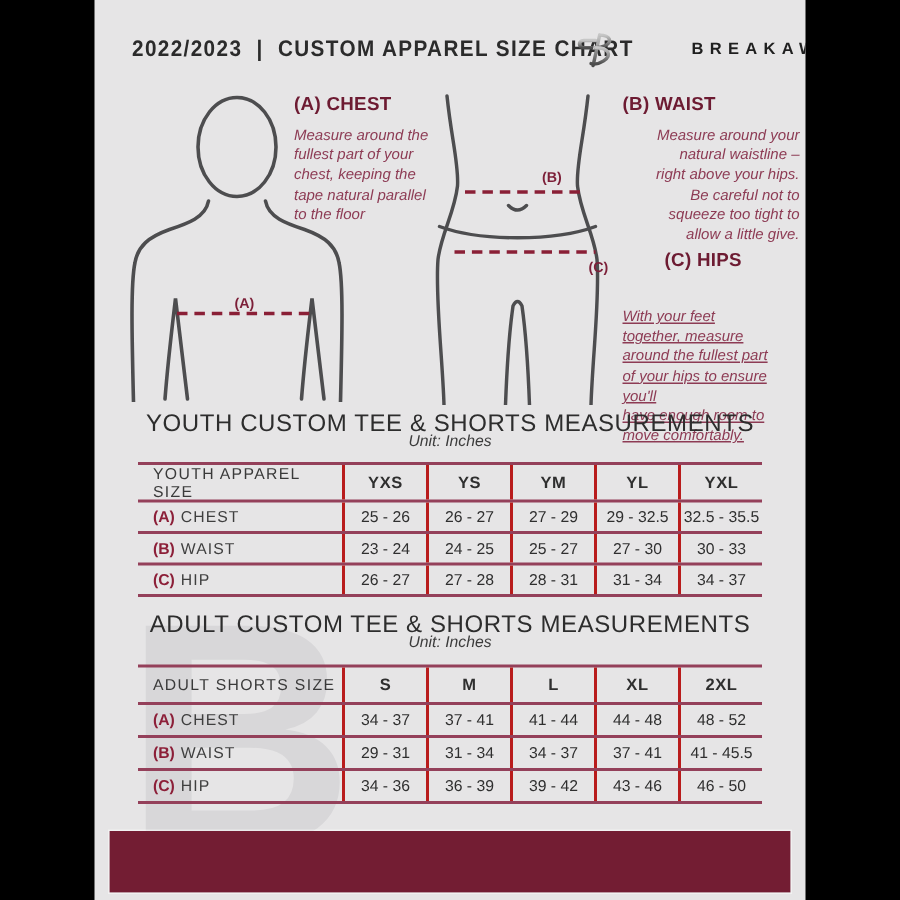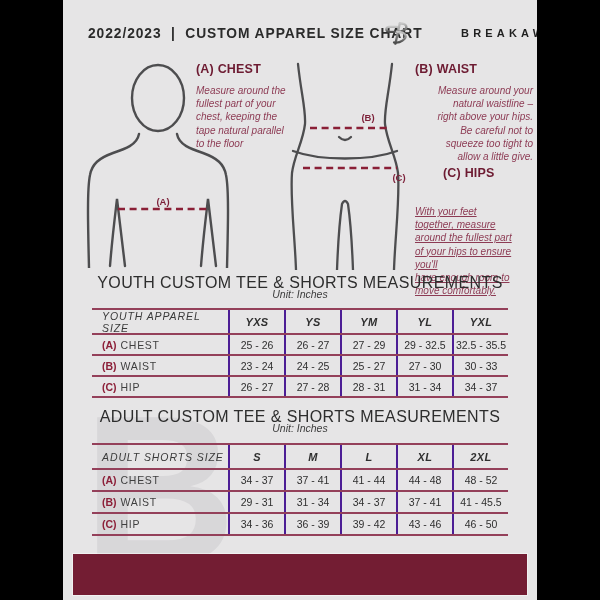--- a/index.html
+++ b/index.html
@@ -24,27 +24,27 @@
   .guide-head{font-size:12.5px;font-weight:700;color:#6d1b32;letter-spacing:.2px;}
   .guide-desc{
     font-size:10px;font-style:italic;color:#8d3b54;line-height:13.2px;white-space:pre-line;font-weight:500;
   }
   
   .tbl-title{width:416px;text-align:center;font-size:16px;font-weight:400;color:#2d2d2d;letter-spacing:.4px;}
   .tbl-unit{width:416px;text-align:center;font-size:10.5px;font-style:italic;color:#3c3c3c;}
   
   .size-table{width:416px;border-top:2px solid #94405a;}
   .t-row{display:flex;border-bottom:2px solid #94405a;box-sizing:border-box;align-items:center;}
-  .t-row.hdr{height:25px;font-style:italic;}
+  .t-row.hdr{height:25px;}
   .t-row.data{height:21px;}
   .t-row.data-a{height:22px;}
   .t-cell{box-sizing:border-box;height:100%;display:flex;align-items:center;justify-content:center;
     font-size:10.5px;color:#2f2f2f;}
   .t-cell.lbl{width:136px;justify-content:flex-start;padding-left:10px;}
-  .t-cell.val{width:56px;border-left:2px solid #4c1d95;}
+  .t-cell.val{width:56px;border-left:2px solid #b91c1c;}
   .hdr .lbl{letter-spacing:.9px;color:#3a3a3a;}
   .hdr .val{font-weight:700;font-size:11px;letter-spacing:.4px;}
   .row-prefix{font-weight:700;color:#8c1f38;margin-right:4px;}
   .row-name{color:#3f3f3f;letter-spacing:.7px;}
   
   .bottom-bar{
     left:10px;top:554px;width:454px;height:41px;background:#731d33;
     outline:1px solid rgba(255,255,255,.45);
   }
   

